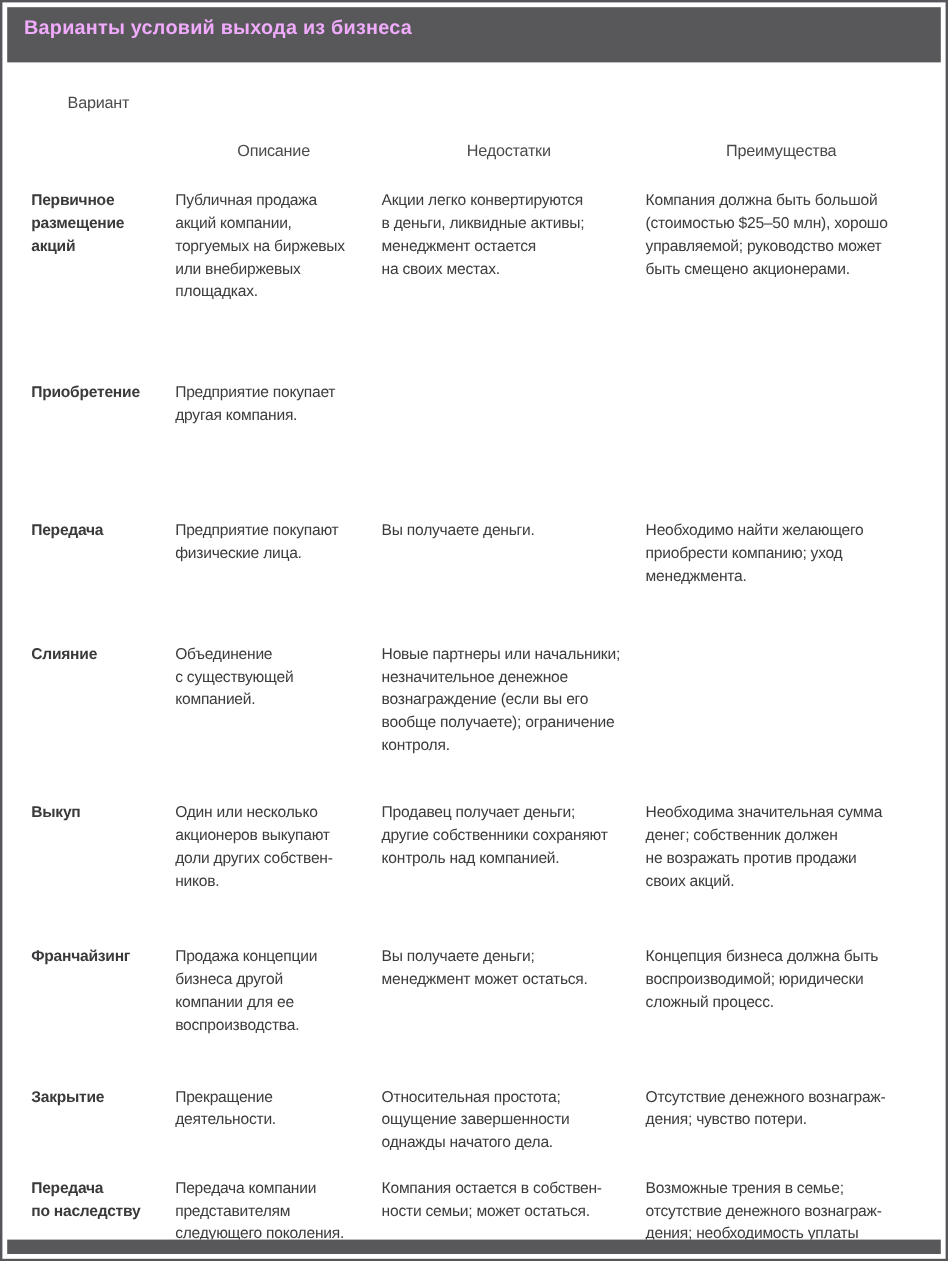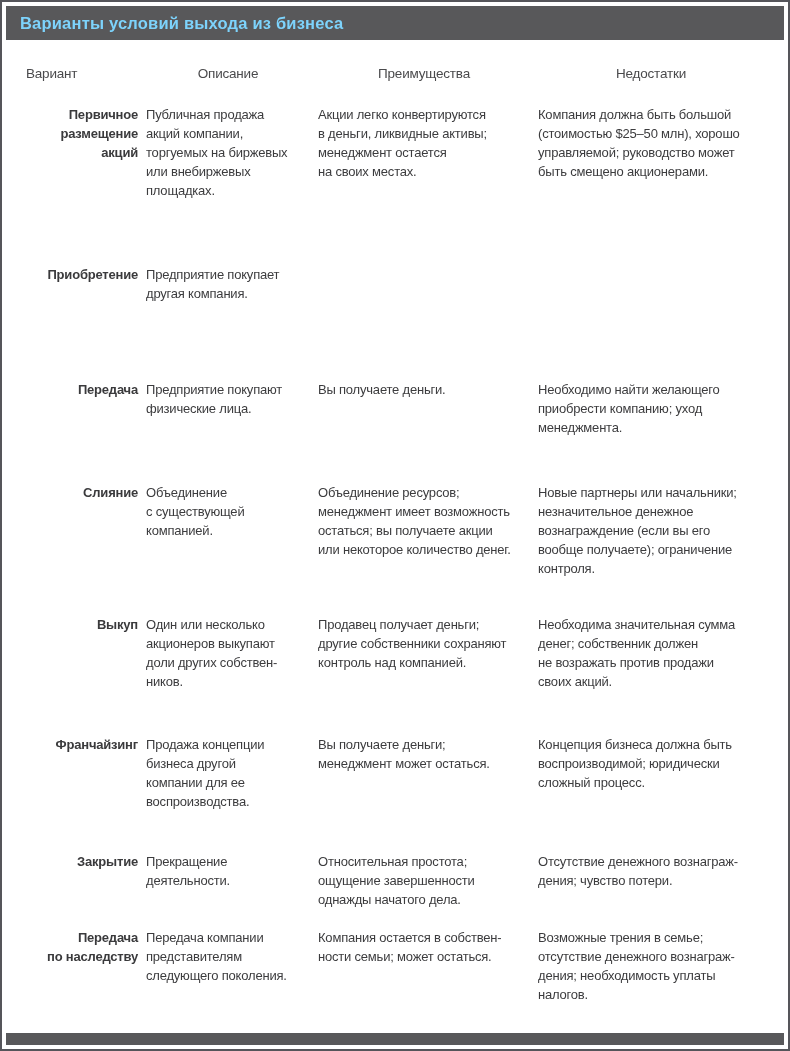--- a/index.html
+++ b/index.html
@@ -12,25 +12,25 @@
     width: 790px;
     height: 1051px;
     border: 2px solid #55555a;
     background: #ffffff;
     padding: 4px;
     display: flex;
     flex-direction: column;
   }
   .titlebar {
     background: #58585a;
-    color: #7dd3fc;
+    color: #f0abfc;
     font-size: 16.5px;
     font-weight: bold;
     line-height: 34px;
-    height: 34px;
+    height: 46px;
     padding: 0 14px;
     letter-spacing: 0.2px;
     flex: 0 0 auto;
   }
   .content {
     flex: 1 1 auto;
     padding: 24px 20px 0 20px;
     overflow: hidden;
     color: #3c3c3e;
     font-size: 13px;
@@ -41,24 +41,24 @@
     display: grid;
     grid-template-columns: 112px 164px 212px 1fr;
     column-gap: 8px;
   }
   .thead {
     margin-bottom: 22px;
     color: #4a4a4c;
     font-size: 13.5px;
   }
   .th { white-space: nowrap; }
-  .th.c1 { text-align: left; }
-  .th.c2, .th.c3, .th.c4 { text-align: center; }
+  .th.c1 { text-align: center; }
+  .th.c2, .th.c3, .th.c4 { text-align: center; margin-top: 40px; }
   .cell { white-space: pre-line; }
-  .cell.variant { font-weight: bold; color: #3a3a3c; text-align: right; }
+  .cell.variant { font-weight: bold; color: #3a3a3c; }
   .row.r1 { min-height: 160px; }
   .row.r2 { min-height: 115px; }
   .row.r3 { min-height: 103px; }
   .row.r4 { min-height: 132px; }
   .row.r5 { min-height: 120px; }
   .row.r6 { min-height: 117px; }
   .row.r7 { min-height: 113px; }
   .row.r8 { min-height: 76px; }
   .footerbar {
     flex: 0 0 auto;
@@ -70,22 +70,22 @@
 <body>
 
 <div class="page">
   <div class="titlebar">Варианты условий выхода из бизнеса</div>
 
   <div class="content">
 
     <div class="grid thead">
       <div class="th c1">Вариант</div>
       <div class="th c2">Описание</div>
+      <div class="th c4">Недостатки</div>
       <div class="th c3">Преимущества</div>
-      <div class="th c4">Недостатки</div>
     </div>
 
     <div class="grid row r1">
       <div class="cell variant">Первичное
 размещение
 акций</div>
       <div class="cell">Публичная продажа
 акций компании,
 торгуемых на биржевых
 или внебиржевых
@@ -114,24 +114,20 @@
       <div class="cell">Необходимо найти желающего
 приобрести компанию; уход
 менеджмента.</div>
     </div>
 
     <div class="grid row r4">
       <div class="cell variant">Слияние</div>
       <div class="cell">Объединение
 с существующей
 компанией.</div>
-      <div class="cell">Объединение ресурсов;
-менеджмент имеет возможность
-остаться; вы получаете акции
-или некоторое количество денег.</div>
       <div class="cell">Новые партнеры или начальники;
 незначительное денежное
 вознаграждение (если вы его
 вообще получаете); ограничение
 контроля.</div>
     </div>
 
     <div class="grid row r5">
       <div class="cell variant">Выкуп</div>
       <div class="cell">Один или несколько

